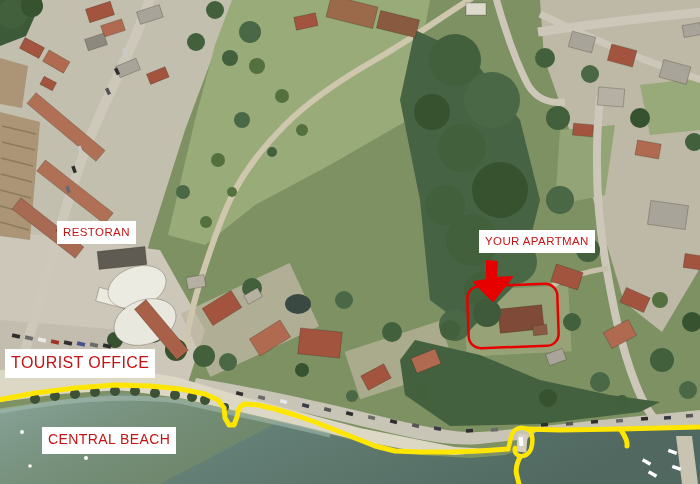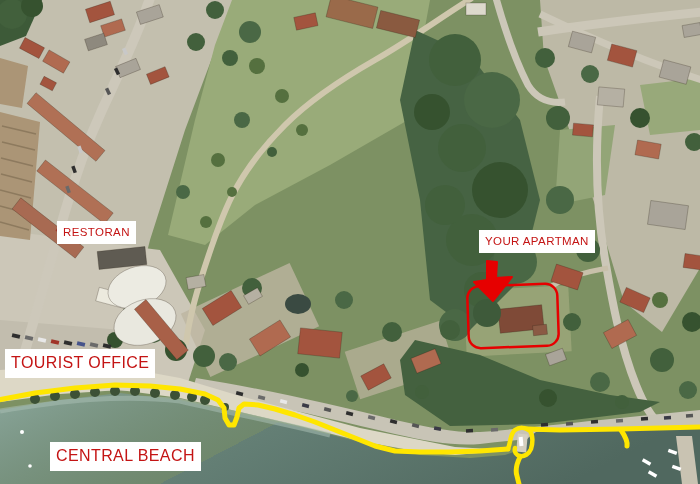--- a/index.html
+++ b/index.html
@@ -9,21 +9,21 @@
   }
   .map-container svg{position:absolute;left:0;top:0;display:block;}
   .map-label{
     position:absolute;background:#ffffff;color:#c41414;
     font-size:11.5px;line-height:1.4;letter-spacing:.4px;
     padding:3px 6px 4px 6px;white-space:nowrap;
   }
   .lbl-restoran{left:57px;top:221px;}
   .lbl-apartman{left:479px;top:230px;}
   .lbl-tourist{left:5px;top:349px;font-size:16px;}
-  .lbl-beach{left:50px;top:427px;font-size:16px;margin-top:15px;}
+  .lbl-beach{left:42px;top:427px;font-size:14px;}
 </style>
 </head>
 <body>
 
 <div class="map-container">
 <svg width="700" height="484" viewBox="0 0 700 484">
   <defs>
     <linearGradient id="seaGrad" x1="0" y1="0" x2="1" y2="0.25">
       <stop offset="0" stop-color="#8aa69b"></stop>
       <stop offset="0.45" stop-color="#64807589" ?=""></stop>

